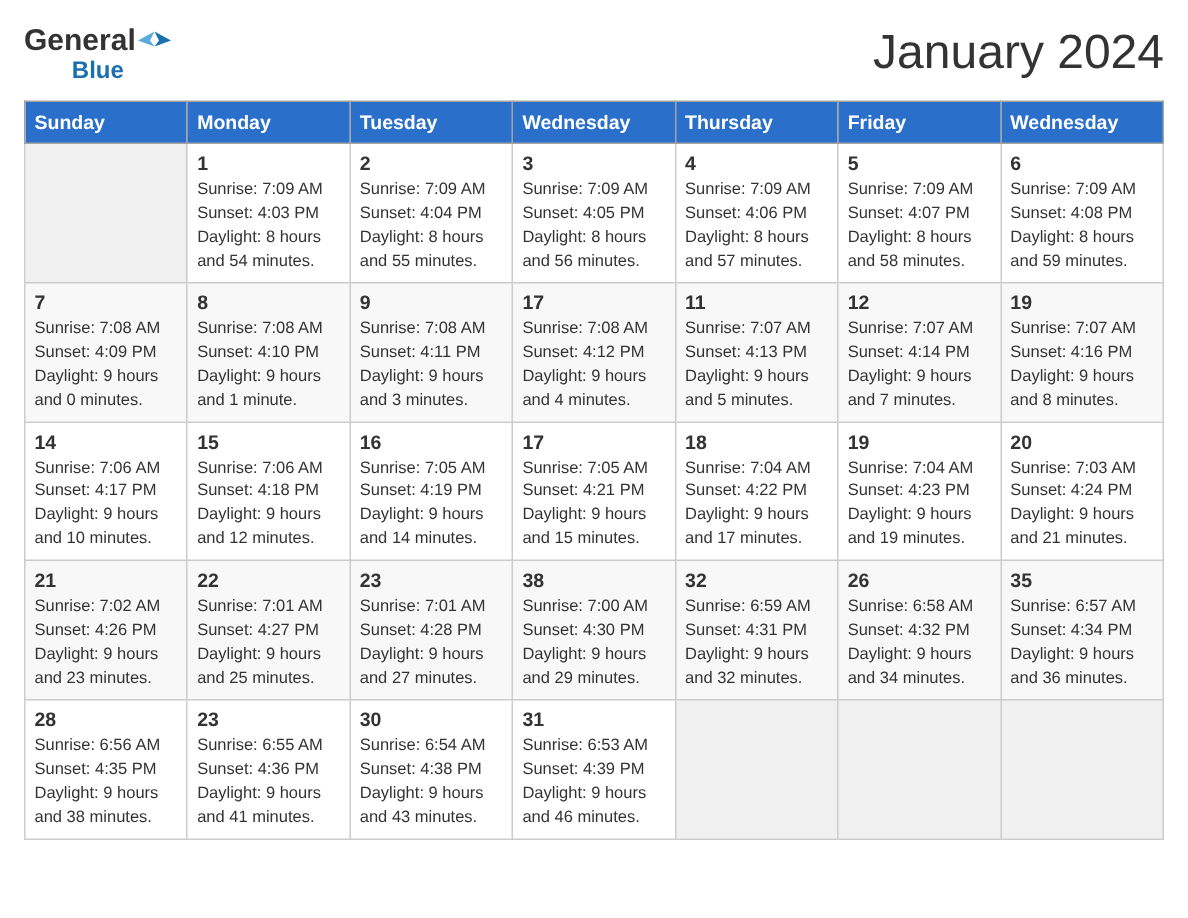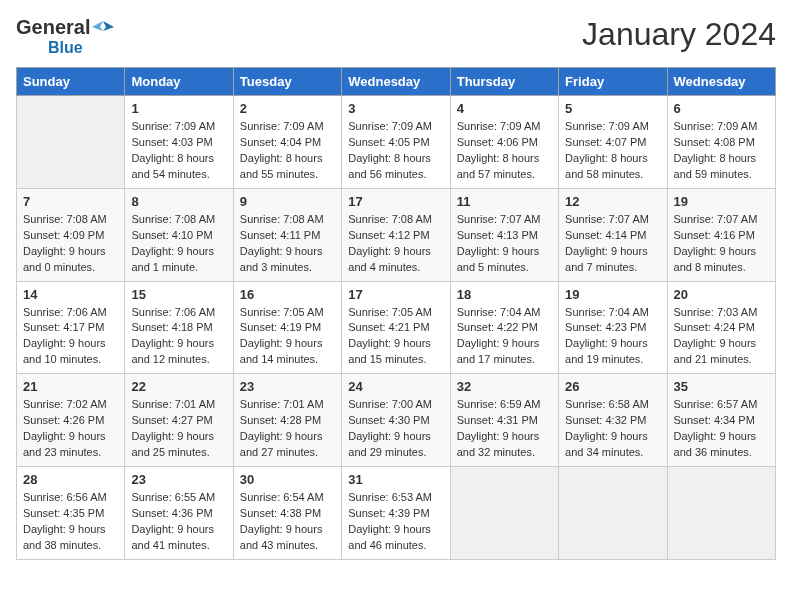--- a/index.html
+++ b/index.html
@@ -225,21 +225,21 @@
           </td>
           <td>
             <span class="day-number">22</span>
             <div class="day-info">Sunrise: 7:01 AM<br>Sunset: 4:27 PM<br>Daylight: 9 hours and 25 minutes.</div>
           </td>
           <td>
             <span class="day-number">23</span>
             <div class="day-info">Sunrise: 7:01 AM<br>Sunset: 4:28 PM<br>Daylight: 9 hours and 27 minutes.</div>
           </td>
           <td>
-            <span class="day-number">24</span>
+            <span class="day-number">38</span>
             <div class="day-info">Sunrise: 7:00 AM<br>Sunset: 4:30 PM<br>Daylight: 9 hours and 29 minutes.</div>
           </td>
           <td>
             <span class="day-number">32</span>
             <div class="day-info">Sunrise: 6:59 AM<br>Sunset: 4:31 PM<br>Daylight: 9 hours and 32 minutes.</div>
           </td>
           <td>
             <span class="day-number">26</span>
             <div class="day-info">Sunrise: 6:58 AM<br>Sunset: 4:32 PM<br>Daylight: 9 hours and 34 minutes.</div>
           </td>

